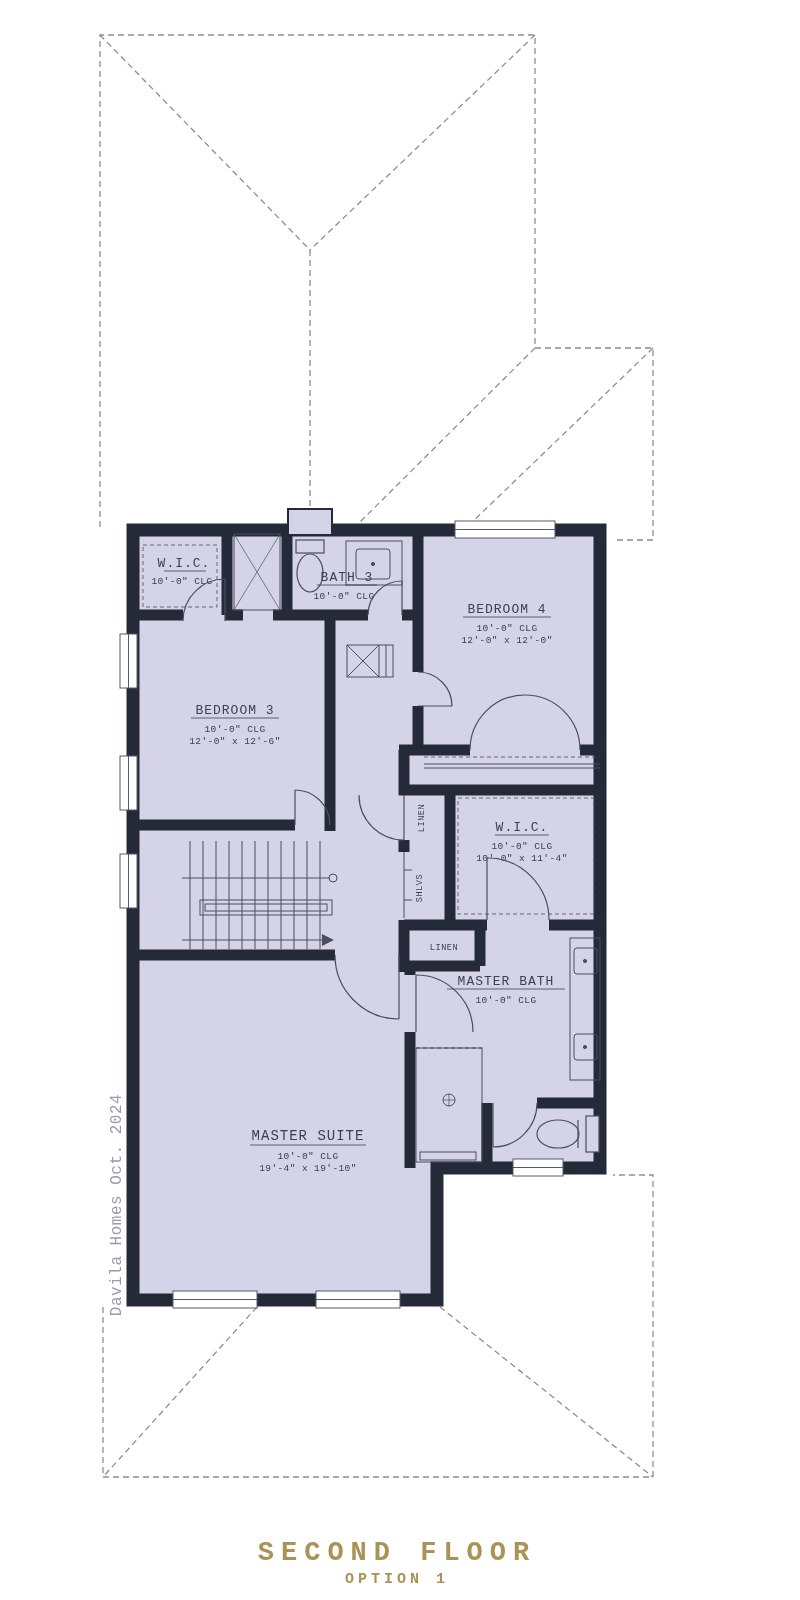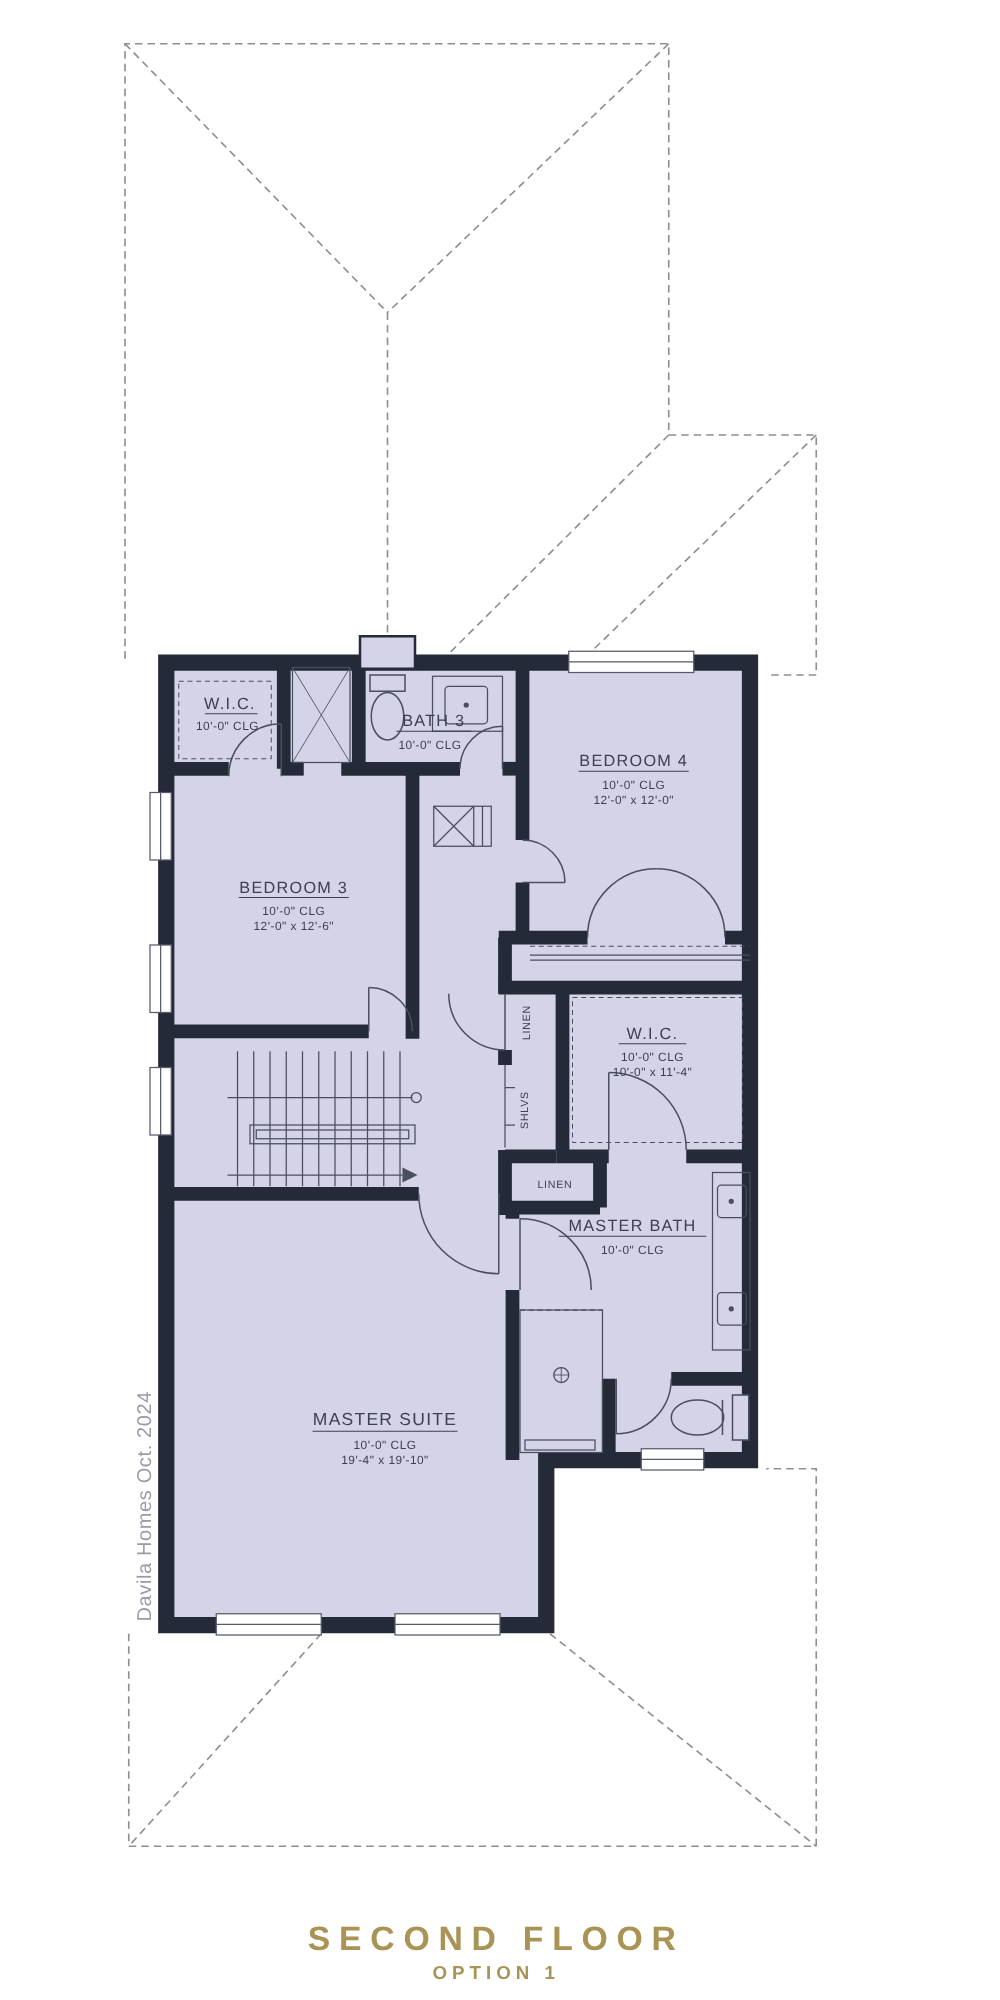--- a/index.html
+++ b/index.html
@@ -1,17 +1,17 @@
 <!DOCTYPE html>
 <html><head>
 <meta charset="utf-8">
 <style>
   html,body{margin:0;padding:0;background:#ffffff;}
   .page{position:relative;width:800px;height:1600px;background:#ffffff;overflow:hidden;
-        font-family:Liberation Sans, sans-serif;}
+        font-family:Liberation Mono, monospace;}
   svg{position:absolute;left:0;top:0;}
   text{fill:#3c4150;}
   .room-name{font-size:13px;letter-spacing:1px;}
   .room-name-lg{font-size:14px;letter-spacing:1px;}
   .room-sub{font-size:9.5px;letter-spacing:.4px;}
   .closet-label{font-size:8.5px;letter-spacing:.6px;}
   .title-main{font-size:27px;font-weight:bold;letter-spacing:7px;fill:#a99355;}
   .title-sub{font-size:15px;font-weight:bold;letter-spacing:4px;fill:#a99355;}
   .watermark{font-size:16px;fill:#9b9ba8;letter-spacing:.5px;}
 </style>

